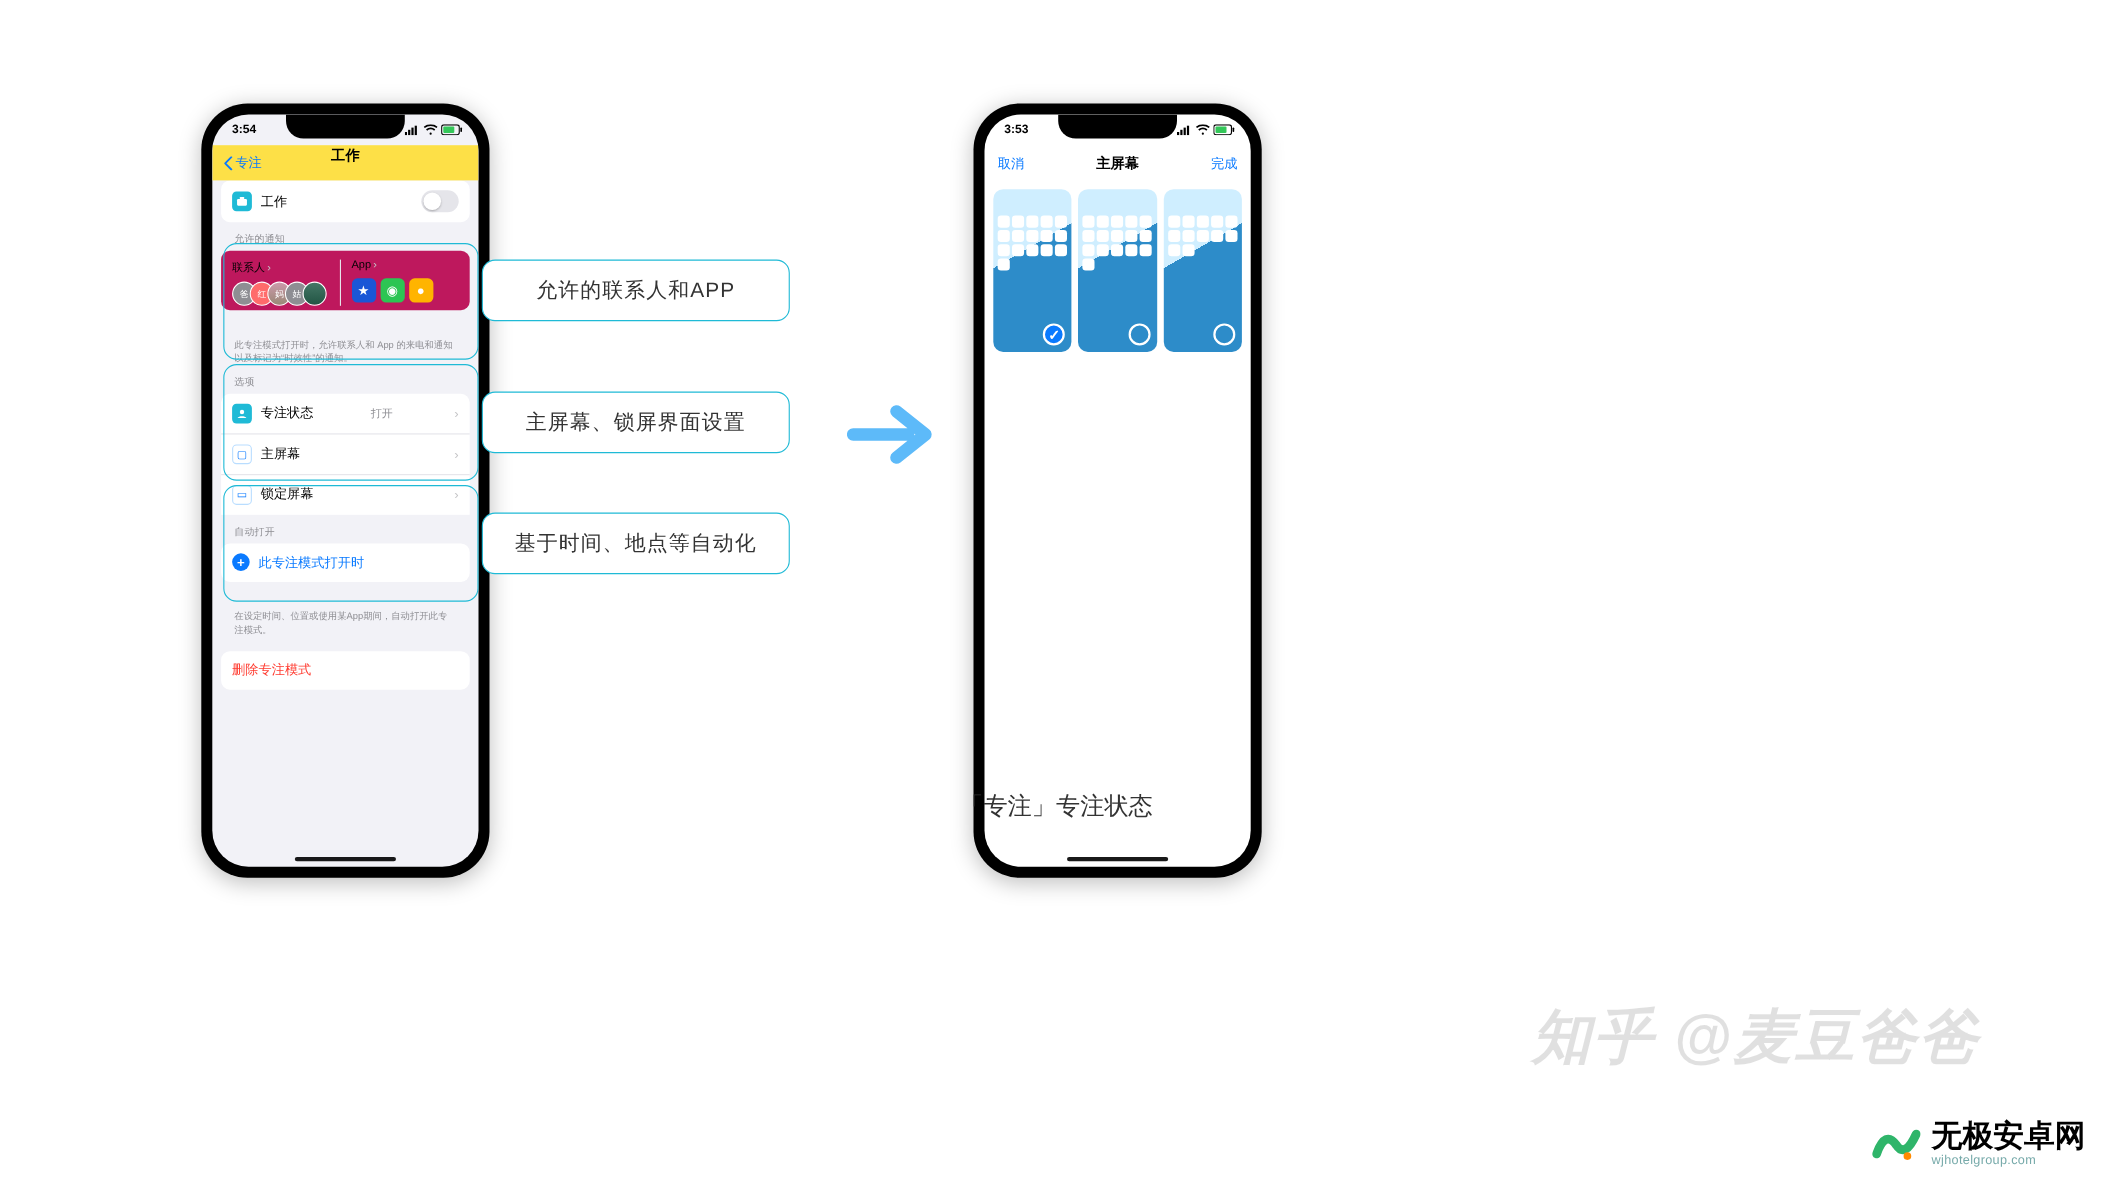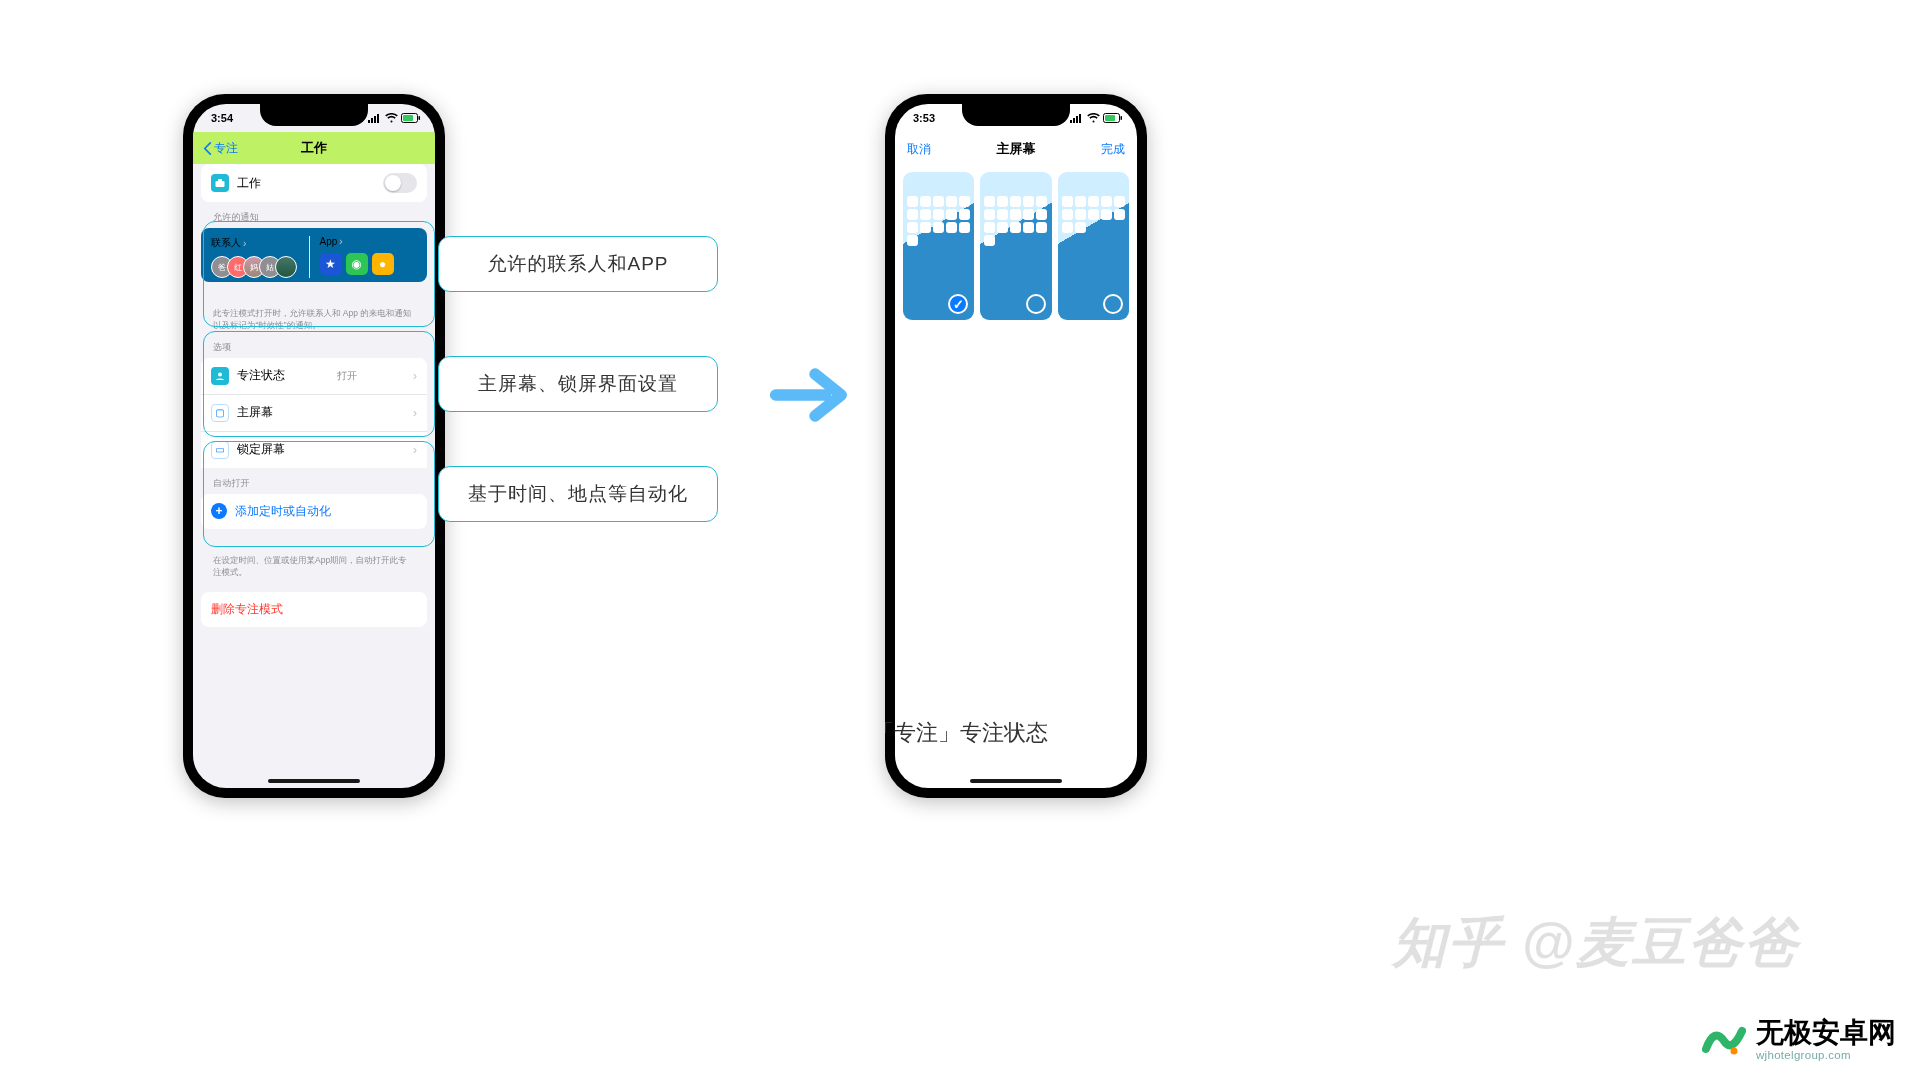--- a/index.html
+++ b/index.html
@@ -37,22 +37,22 @@
       font-size: 11px; font-weight: 700; color: #000;
     }
     .indicators { display: flex; align-items: center; gap: 3px; color: #000; }
     .indicators svg { display:block; }
     .home-indicator {
       position: absolute; bottom: 5px; left: 50%; transform: translateX(-50%);
       width: 92px; height: 4px; background: #000; border-radius: 3px; opacity: .9;
     }
     
     .navbar {
-      height: 32px; display: flex; align-items: center;
-      padding: 0 10px; position: relative; background: #bef264;
+      height: 32px; display: flex; 
+      padding: 0 10px; position: relative; background: #fde047;
     }
     .nav-back {
       color: #0a7aff; font-size: 12px; display: flex; align-items: center; gap: 2px;
     }
     .nav-title {
       position: absolute; left: 0; right: 0; text-align: center;
       font-size: 13px; font-weight: 700; color: #000;
     }
     .list-body { padding: 0 8px; }
     .cell {
@@ -94,21 +94,21 @@
     .icon-home { background: #fff; border: 1px solid #b9ddff; color: #0a7aff; font-size:10px; }
     .icon-lock { background: #fff; border: 1px solid #b9ddff; color: #0a7aff; font-size:10px; }
     .link-blue { color: #0a7aff; }
     .link-red  { color: #ff3b30; }
     .plus-circle {
       width: 16px; height: 16px; border-radius: 50%; background: #0a7aff;
       display:inline-flex; align-items:center; justify-content:center; color:#fff;
       font-size: 12px; font-weight:700; margin-right:8px;
     }
     
-    .allowed-block { background:#0369a1; border-radius:8px; padding:8px 10px 4px;text-align:right; }
+    .allowed-block { background:#be185d; border-radius:8px; padding:8px 10px 4px;text-align:right; }
     .allowed-cols { display:flex; }
     .allowed-col { flex:1; }
     .allowed-col + .allowed-col { border-left: 0.8px solid #e5e5ea; padding-left: 10px; }
     .col-title { font-size: 10px; color:#000; display:flex; align-items:center; gap:2px; }
     .col-title .chev { color:#c5c5c7; font-size:10px; }
     .avatar-row { display:flex; margin-top:6px; }
     .avatar {
       width: 22px; height: 22px; border-radius: 50%; background:#c7c7cc;
       border:1.5px solid #fff; margin-left:-6px; font-size:8px;
       display:inline-flex; align-items:center; justify-content:center; color:#fff;
@@ -295,21 +295,21 @@
       </div>
       <div class="cell group-last">
         <span class="icon-sq icon-lock">▭</span>
         <span>锁定屏幕</span>
         <span class="chevron">›</span>
       </div>
 
       <div class="section-header">自动打开</div>
       <div class="cell">
         <span class="plus-circle">+</span>
-        <span class="link-blue">添加定时或自动化</span>
+        <span class="link-blue">此专注模式打开时</span>
       </div>
       <div class="footnote">在设定时间、位置或使用某App期间，自动打开此专注模式。</div>
 
       <div style="height:14px"></div>
       <div class="cell">
         <span class="link-red">删除专注模式</span>
       </div>
     </div>
 
     <div class="home-indicator"></div>

